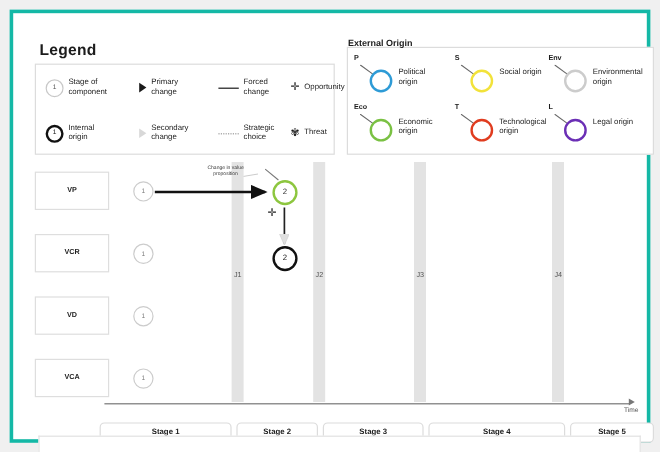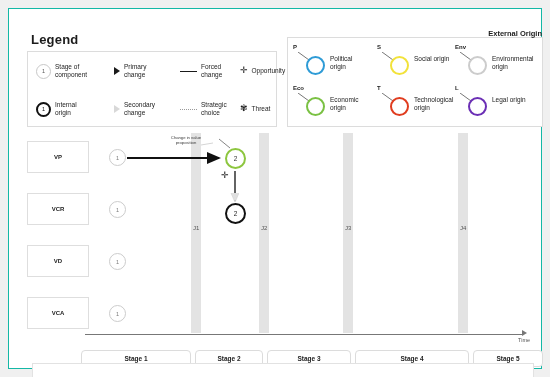--- a/index.html
+++ b/index.html
@@ -15,21 +15,21 @@
     background: #f0f0f0;
     overflow: hidden;
   }
   .card {
     position: absolute;
     left: 8px;
     top: 8px;
     width: 534px;
     height: 361px;
     background: #ffffff;
-    border: 1px solid #14b8a6;
+    border: 3px solid #14b8a6;
     box-sizing: border-box;
   }
 
   
   .legend-title {
     position: absolute;
     left: 22px;
     top: 23px;
     font-size: 13px;
     font-weight: bold;
@@ -134,21 +134,21 @@
     width: 256px;
     height: 90px;
     border: 1px solid #dcdcdc;
     box-sizing: border-box;
     background: #fff;
   }
   .ext-title {
     position: absolute;
     left: 0; right: 0;
     top: -9px;
-    text-align: right;
+    text-align: left;
     font-size: 7.5px;
     font-weight: bold;
     color: #1c1c1c;
   }
   .ext-cell {
     position: absolute;
     width: 85px;
     height: 40px;
   }
   .ext-cell .ring {

